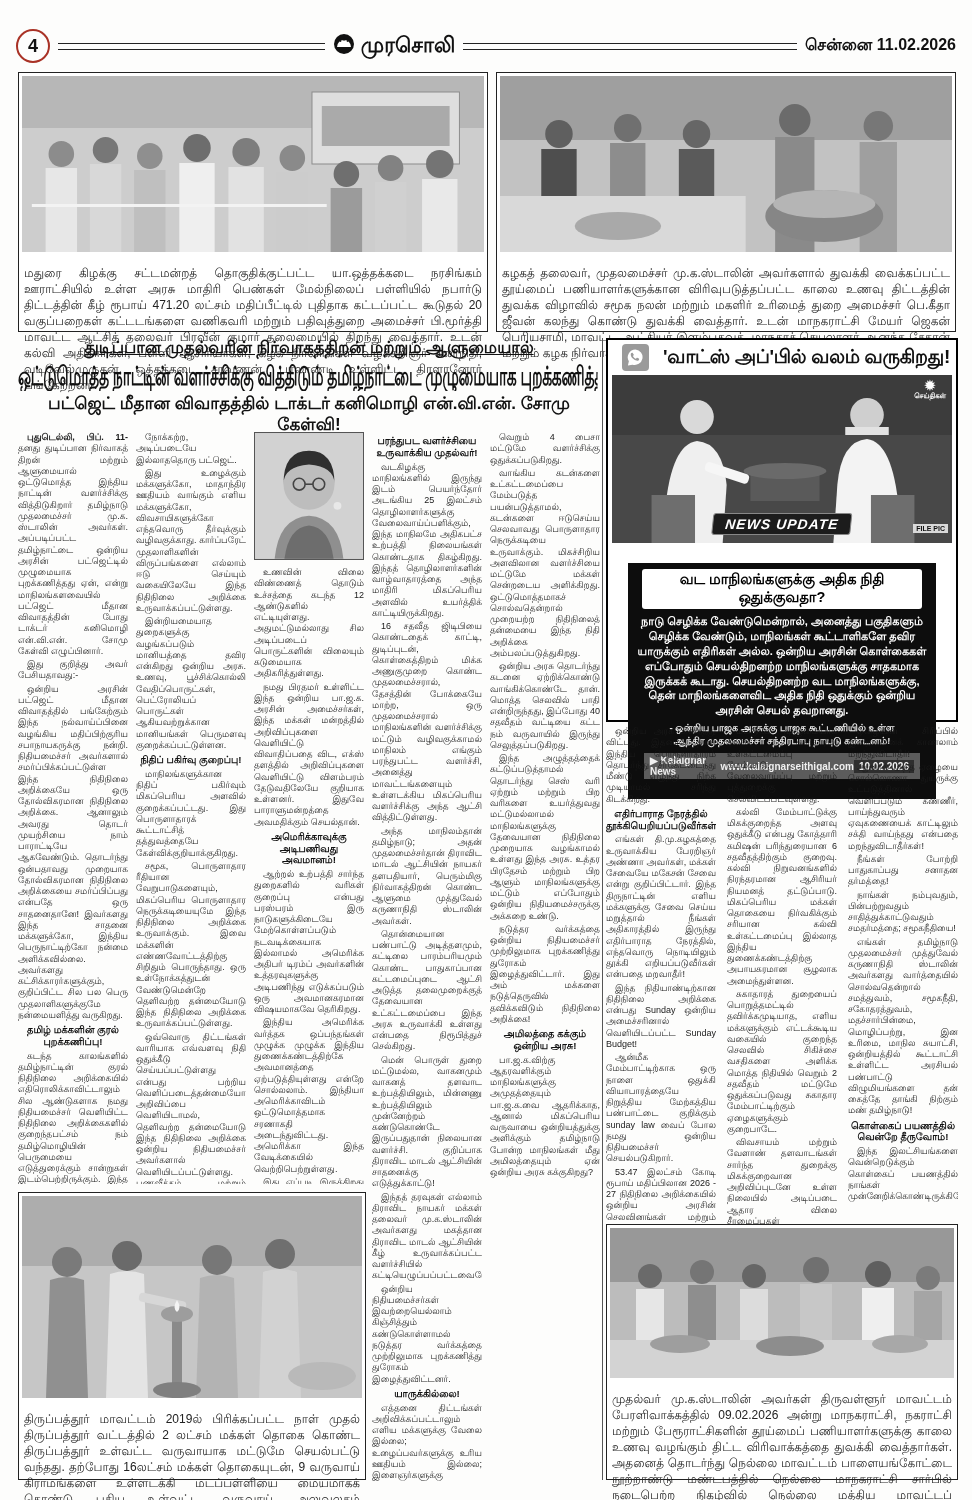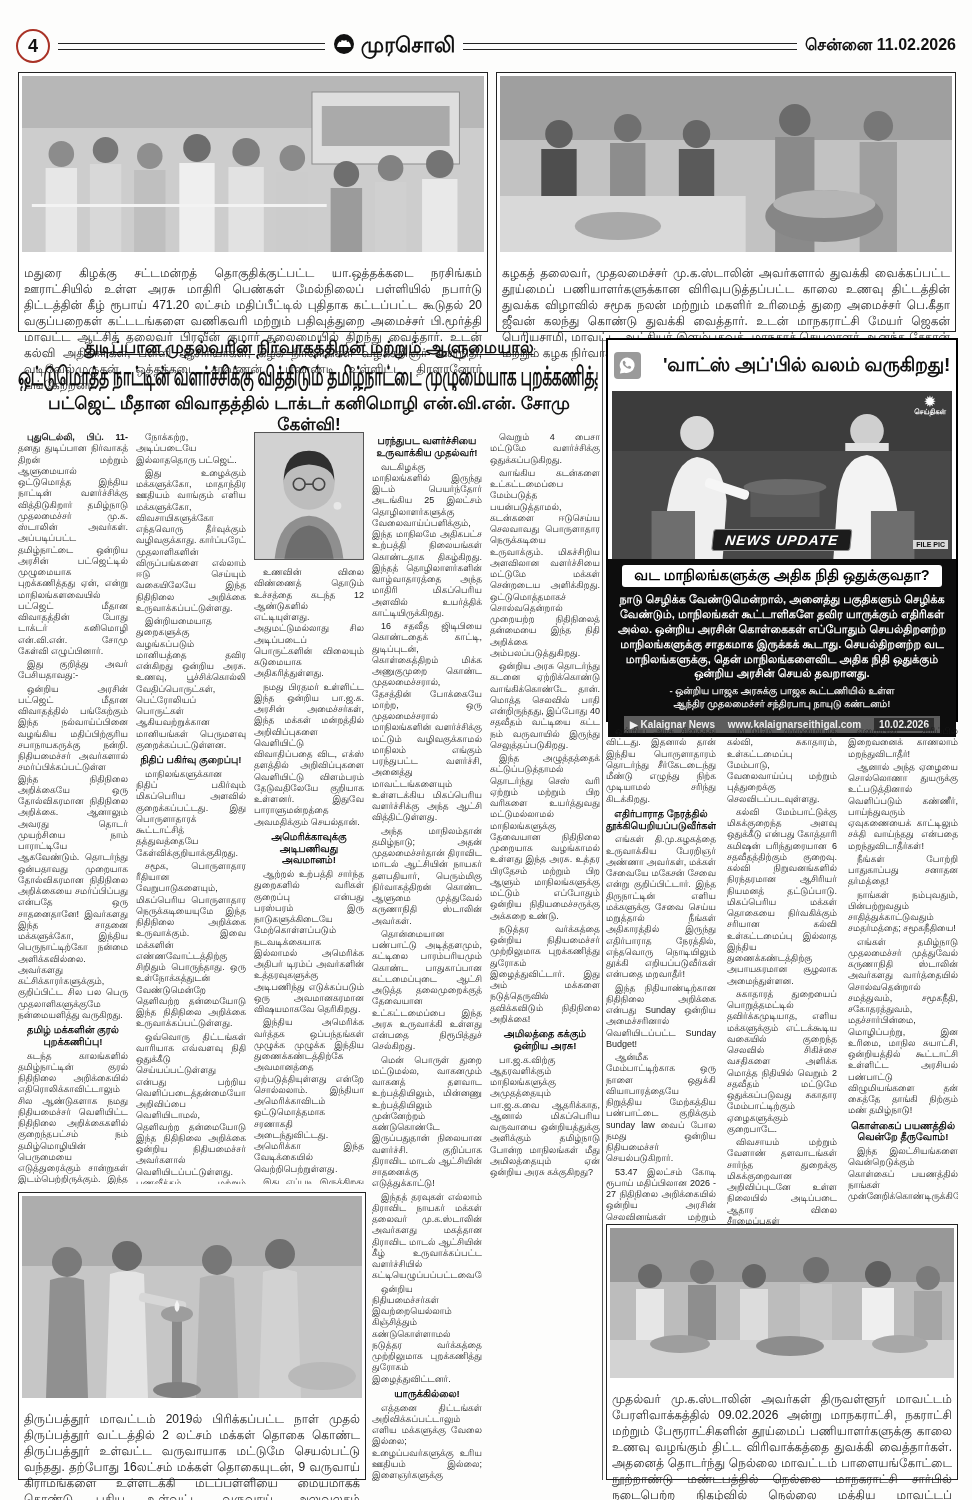--- a/index.html
+++ b/index.html
@@ -27,29 +27,29 @@
   
   .cols{position:absolute;left:0;top:94px;width:582px;height:1050px;}
   .col{position:absolute;top:0;width:110px;overflow:hidden;}
   .para{margin:0 0 2px;text-indent:9px;text-align:justify;font-size:9px;line-height:1.25;color:#1a1a1a;}
   .col-subhead{font-weight:bold;text-align:center;font-size:9.8px;line-height:1.2;margin:3px 0;}
   .lead .para:first-child::first-line{font-weight:bold;}
   .portrait{width:110px;height:128px;border:1px solid #555;box-sizing:border-box;margin-bottom:3px;background:#c9c9c9;}
   .vrule{position:absolute;left:602px;top:338px;width:1px;height:1142px;background:#555;}
   
   .wabox{position:absolute;left:606px;top:338px;width:352px;height:384px;border:2px solid #000;box-sizing:border-box;background:#fff;}
-  .wahdr{display:flex;align-items:center;gap:22px;padding:12px 6px;}
+  .wahdr{display:flex;align-items:center;gap:14px;padding:4px 6px;margin-left:8px;}
   .waicon{width:27px;height:27px;background:#9a9a9a;border-radius:4px;display:flex;align-items:center;justify-content:center;flex:0 0 auto;}
   .watitle{font-size:19px;font-weight:900;letter-spacing:-0.3px;}
   .waphoto{position:relative;margin:0 4px;height:168px;background:#474747;overflow:hidden;}
   .newsupdate{position:absolute;left:50%;bottom:8px;transform:translateX(-50%) skewX(-6deg);background:#1c1c1c;color:#fff;
               font-style:italic;font-weight:900;font-size:14px;padding:2px 12px;border:1px solid #888;border-radius:3px;letter-spacing:1px;}
   .filepic{position:absolute;right:4px;bottom:10px;background:#d9d9d9;color:#111;font-size:7px;font-weight:bold;padding:1px 3px;}
   .seithi{position:absolute;right:6px;top:4px;text-align:center;color:#fff;font-size:7px;font-weight:bold;line-height:1;}
-  .wapanel{background:#0d0d0d;margin:0;padding:6px 6px 4px;color:#fff;}
+  .wapanel{background:#0d0d0d;margin:20px;padding:6px 6px 20px;color:#fff;}
   .waheadbox{background:#fff;color:#000;font-weight:900;font-size:14.5px;text-align:center;border-radius:3px;padding:2px 4px;margin:0 8px 5px;}
   .waquote{font-size:11.2px;font-weight:bold;text-align:center;line-height:1.33;}
   .waattr{font-size:9.6px;font-weight:bold;text-align:center;margin-top:4px;color:#e8e8e8;}
   .wafoot{display:flex;align-items:center;justify-content:space-between;background:#5c5c5c;margin:5px 10px 0;padding:2px 6px;
           font-size:10px;color:#f0f0f0;font-weight:bold;}
   .wafoot .dt{background:#2e2e2e;padding:1px 5px;}
   
   .right-region{position:absolute;left:606px;top:726px;width:352px;height:498px;}
   .rcol{position:absolute;top:0;width:110px;height:498px;overflow:hidden;}
   

